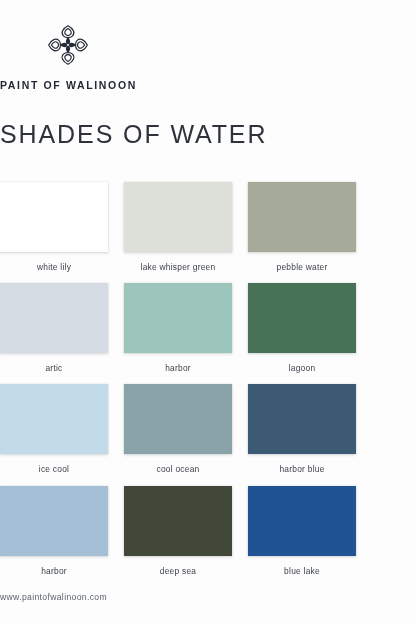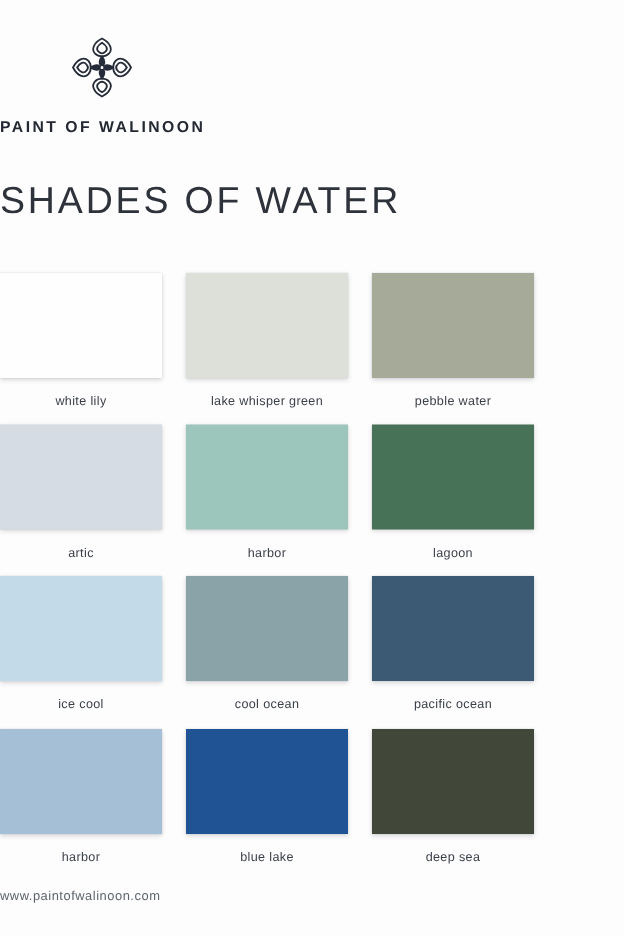--- a/index.html
+++ b/index.html
@@ -164,35 +164,35 @@
       <div class="swatch-label">ice cool</div>
     </div>
 
     <div class="swatch-cell">
       <div class="swatch-chip" style="background-color: rgb(137, 163, 169);"></div>
       <div class="swatch-label">cool ocean</div>
     </div>
 
     <div class="swatch-cell">
       <div class="swatch-chip" style="background-color: rgb(61, 90, 117);"></div>
-      <div class="swatch-label">pacific ocean</div>
+      <div class="swatch-label">harbor blue</div>
     </div>
 
     <div class="swatch-cell">
       <div class="swatch-chip" style="background-color: rgb(165, 192, 214);"></div>
       <div class="swatch-label">harbor</div>
     </div>
 
     <div class="swatch-cell">
-      <div class="swatch-chip" style="background-color: rgb(32, 83, 148);"></div>
-      <div class="swatch-label">blue lake</div>
+      <div class="swatch-chip" style="background-color: rgb(65, 71, 57);"></div>
+      <div class="swatch-label">deep sea</div>
     </div>
 
     <div class="swatch-cell">
-      <div class="swatch-chip" style="background-color: rgb(65, 71, 57);"></div>
-      <div class="swatch-label">deep sea</div>
+      <div class="swatch-chip" style="background-color: rgb(32, 83, 148);"></div>
+      <div class="swatch-label">blue lake</div>
     </div>
 
   </div>
 
   <div class="footer-url">www.paintofwalinoon.com</div>
 
 </div>
 
 </body></html>

